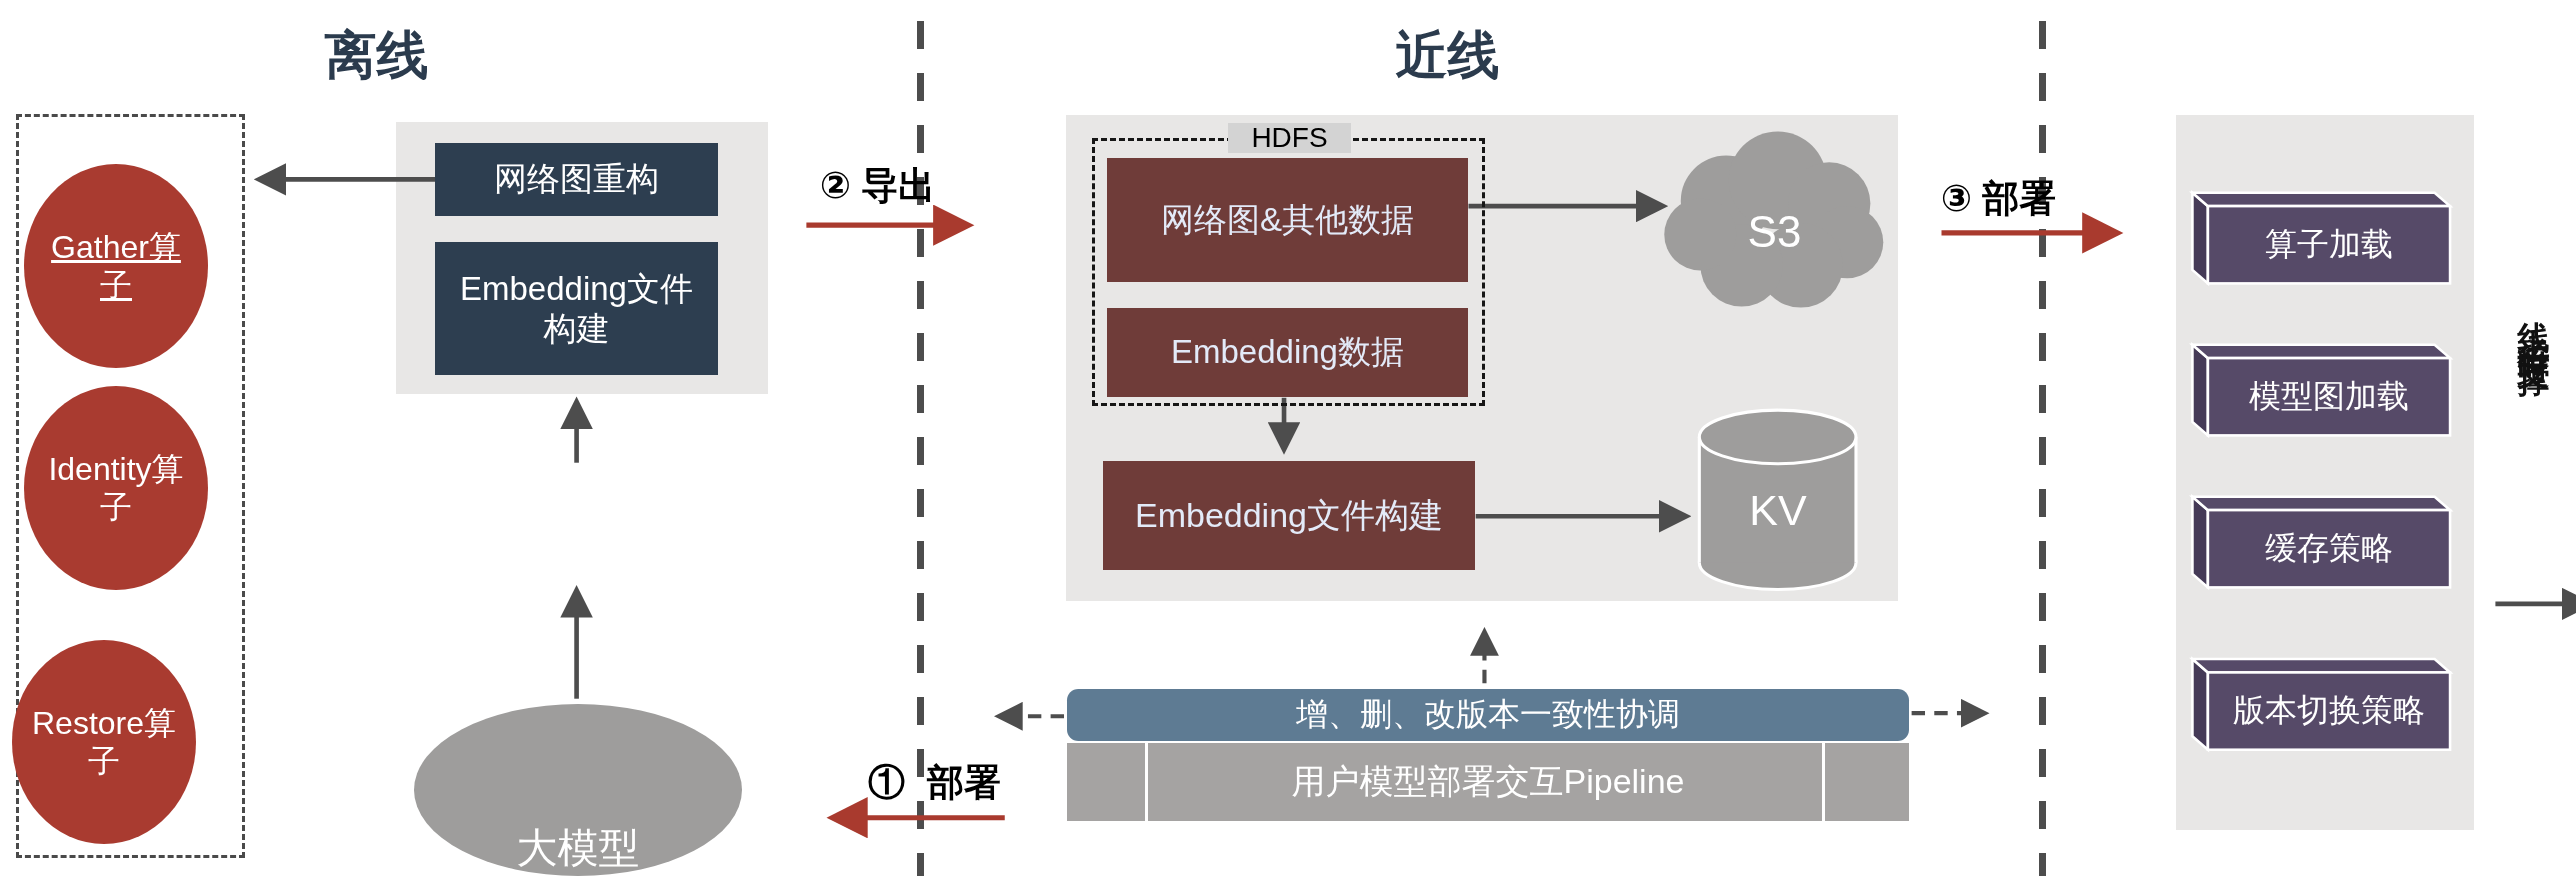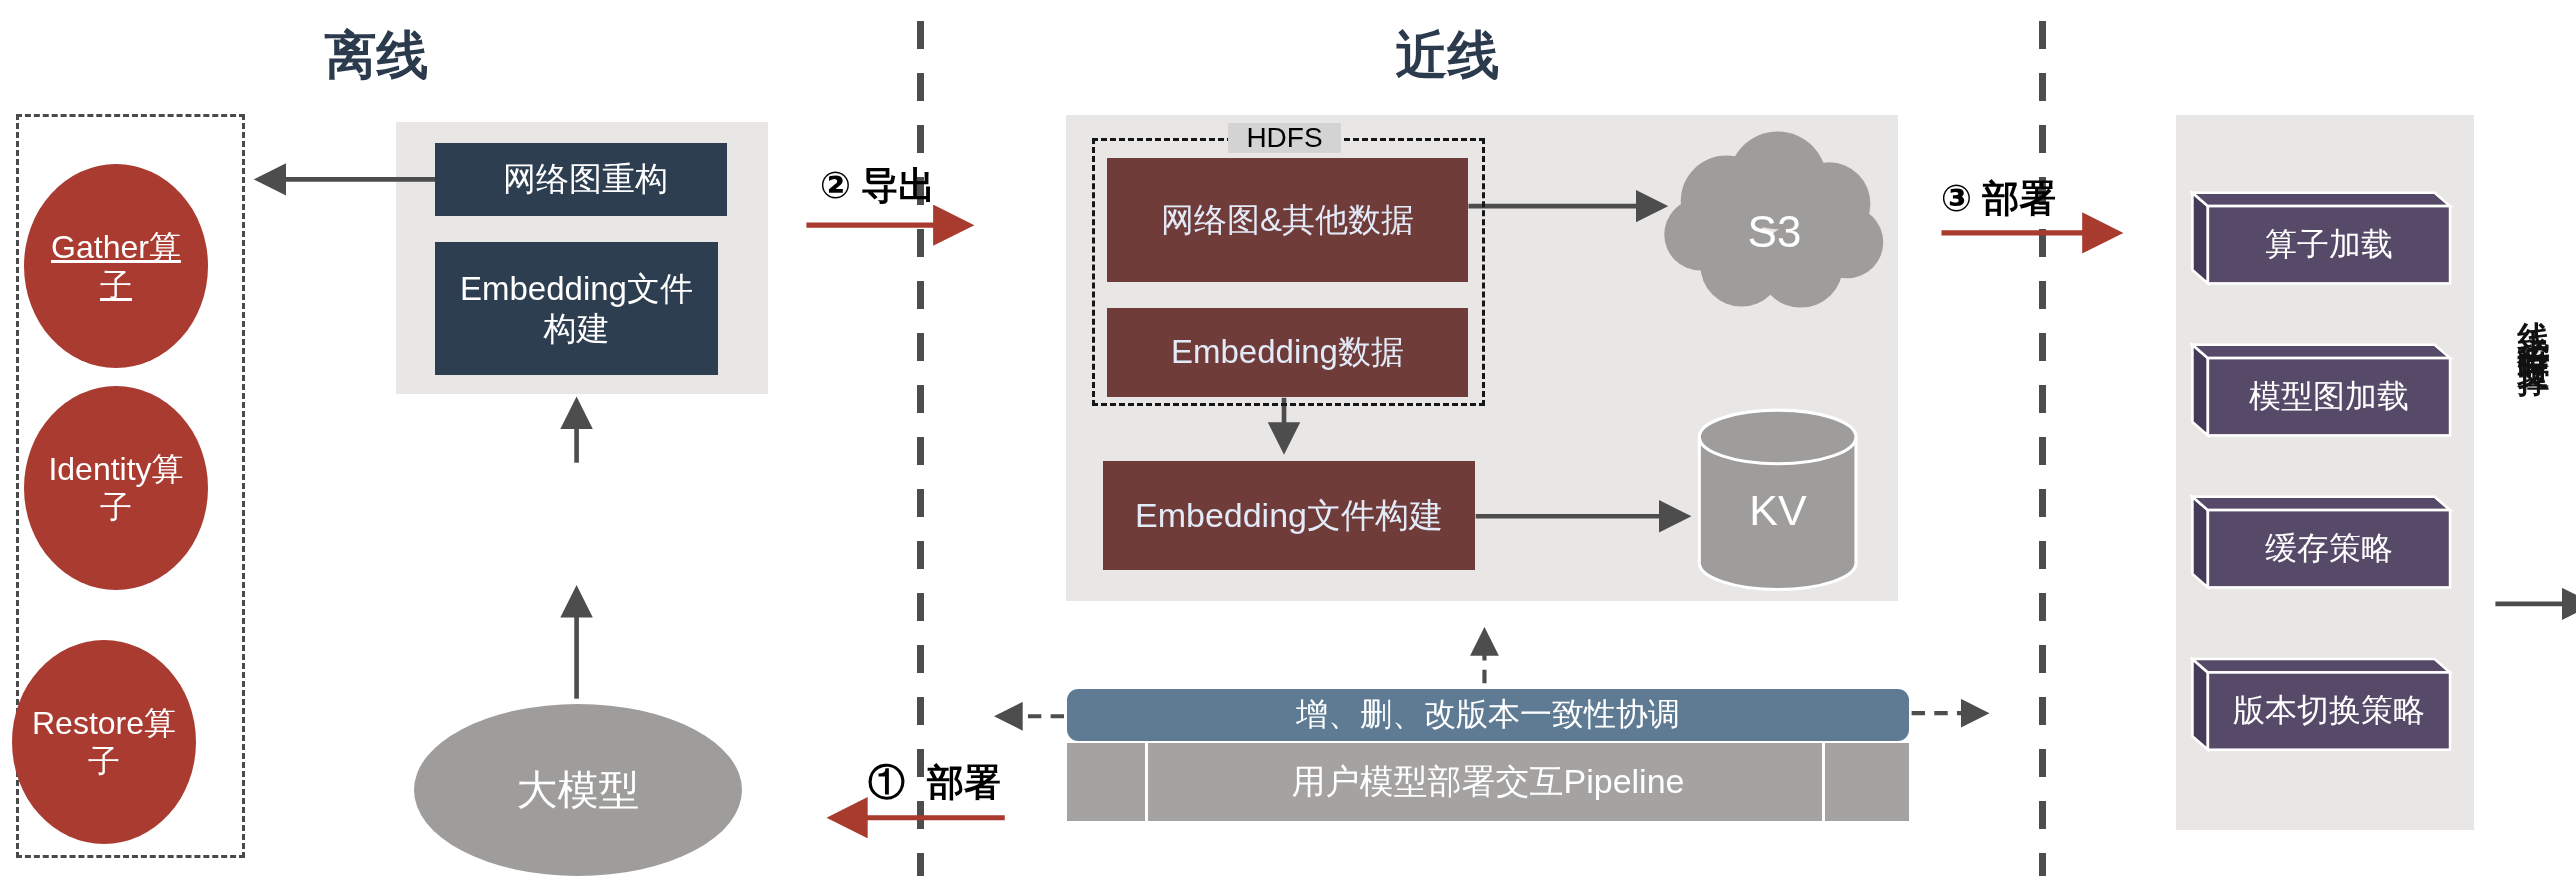--- a/index.html
+++ b/index.html
@@ -6,21 +6,21 @@
   #canvas{position:relative;width:3174px;height:877px;background:#ffffff;overflow:hidden;
           font-family:"Liberation Sans","DejaVu Sans",sans-serif;}
   .abs{position:absolute;}
   .flex{display:flex;align-items:center;justify-content:center;text-align:center;}
   .panel{position:absolute;background:#e8e7e6;z-index:0;}
   .divider{position:absolute;width:6.7px;top:20.6px;height:856px;z-index:0;
            background:repeating-linear-gradient(180deg,#4d4d4d 0 28px,transparent 28px 52px);}
   .title{position:absolute;z-index:2;font-size:52px;font-weight:bold;color:#2b3b4d;}
   .navybox{position:absolute;z-index:2;background:#2d3e50;color:#ffffff;}
   .redbox{position:absolute;z-index:2;background:#6f3c39;color:#e3eaf8;}
-  .grayshape{background:#9e9d9c;color:#ffffff;}
+  .grayshape{background:#9e9d9c;color:#ffffff;align-items:flex-end;}
   .opellipse{position:absolute;z-index:2;width:184px;height:204px;border-radius:50%;
              background:#a93b30;color:#ffffff;font-size:32px;line-height:1.15;word-break:break-all;padding:0 14.4px;box-sizing:border-box;}
   .dashedbox{position:absolute;z-index:1;border:3.6px dashed #4a4a4a;box-sizing:border-box;}
   .flowlabel{position:absolute;z-index:2;font-size:37px;font-weight:bold;color:#000000;}
   .barblue{position:absolute;z-index:2;background:#5e7b93;color:#ffffff;border-radius:11.3px;font-size:32px;}
   .bargray{position:absolute;z-index:2;background:#a5a3a2;color:#ffffff;font-size:34px;}
   .bardiv{position:absolute;z-index:3;width:3.1px;background:#ffffff;}
   .plabel{position:absolute;z-index:3;color:#ffffff;font-size:32px;}
   svg{position:absolute;left:0;top:0;z-index:1;}
   .wrap{word-break:break-all;line-height:1.2;}
@@ -125,36 +125,36 @@
   <div class="opellipse flex" style="left:24px;top:164px;text-decoration:underline;">
       <span class="wrap">Gather算子</span>
     </div>
   <div class="opellipse flex" style="left:24px;top:386px;">
       <span class="wrap">Identity算子</span>
     </div>
   <div class="opellipse flex" style="left:12px;top:640px;">
       <span class="wrap">Restore算子</span>
     </div>
 
-  <div class="navybox flex" style="left:435px;top:143px;width:283px;height:73px;font-size:33px;padding-left:9px;">
+  <div class="navybox flex" style="left:435px;top:143px;width:283px;height:73px;font-size:33px;">
       <span>网络图重构</span>
     </div>
   <div class="navybox flex" style="left:435px;top:242px;width:283px;height:133px;font-size:33px;">
       <span class="wrap" style="padding:0 15.5px;">Embedding文件构建</span>
     </div>
   <div class="abs flex grayshape" style="left:414px;top:704px;width:328px;height:172px;border-radius:50%;font-size:41px;z-index:2;">
       <span>大模型</span>
     </div>
 
   <div class="flowlabel flex" style="left:785px;top:161px;width:185px;">② 导出</div>
   <div class="flowlabel flex" style="left:842px;top:758px;width:185px;font-family:Liberation Mono, monospace;">① 部署</div>
   <div class="flowlabel flex" style="left:1906px;top:174px;width:185px;">③ 部署</div>
 
   <div class="dashedbox" style="left:1092px;top:138px;width:393px;height:268px;border-color:#161616;"></div>
-  <div class="abs flex" style="left:1228px;top:123px;width:113px;height:30px;background:#d3d3d3;color:#000;font-size:28px;z-index:2;">HDFS</div>
+  <div class="abs flex" style="left:1228px;top:123px;width:123px;height:30px;background:#d3d3d3;color:#000;font-size:28px;z-index:2;">HDFS</div>
   <div class="redbox flex" style="left:1107px;top:158px;width:361px;height:124px;font-size:33px;">
       <span>网络图&amp;其他数据</span>
     </div>
   <div class="redbox flex" style="left:1107px;top:308px;width:361px;height:89px;font-size:33px;">
       <span>Embedding数据</span>
     </div>
   <div class="redbox flex" style="left:1103px;top:461px;width:372px;height:109px;font-size:34px;">
       <span>Embedding文件构建</span>
     </div>
 

